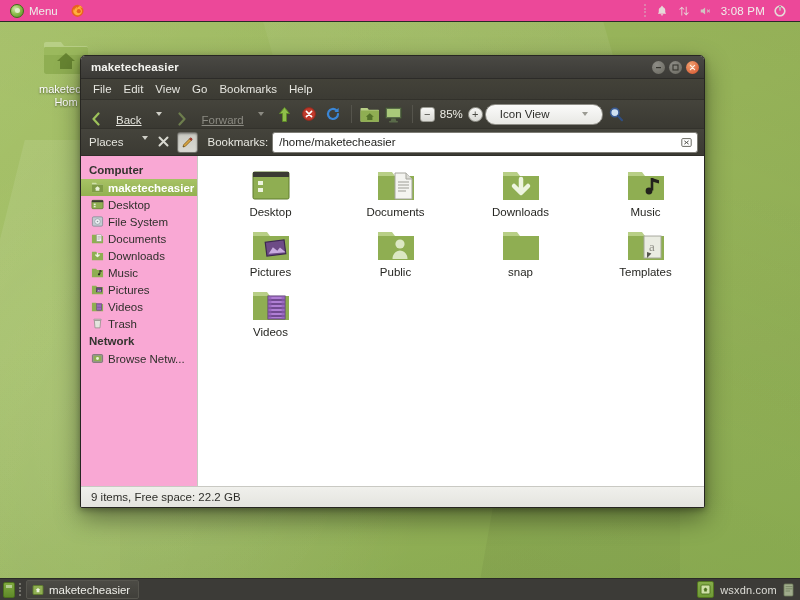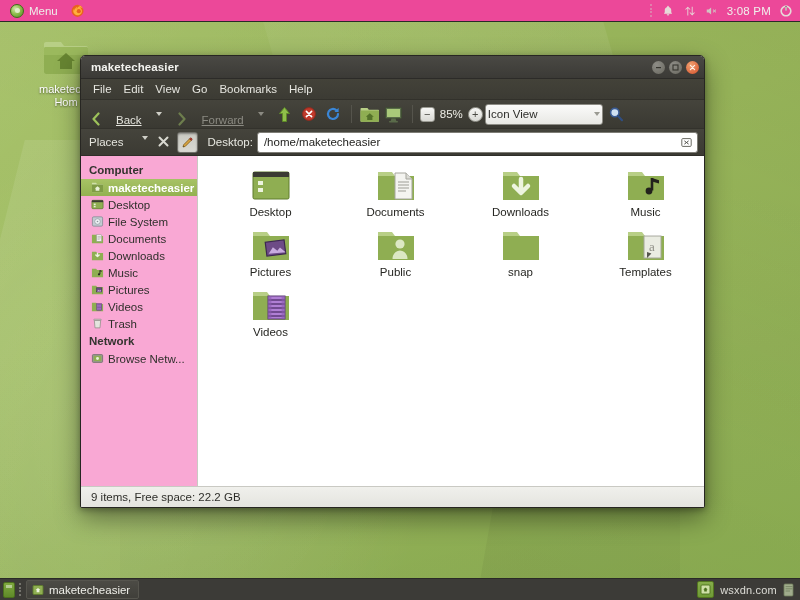--- a/index.html
+++ b/index.html
@@ -45,21 +45,21 @@
   
   #top-panel {
     position: absolute; left: 0; top: 0; width: 800px; height: 22px;
     background: #ec4899;
     border-bottom: 1px solid #2a2a27;
     display: flex; align-items: center;
     color: #e8e8e4;
     z-index: 50;
   }
   #top-panel .left { display: flex; align-items: center; gap: 0; padding-left: 4px; }
-  #top-panel .right { margin-left: auto; display: flex; align-items: center; gap: 8px; padding-right: 7px; }
+  #top-panel .right { margin-left: auto; display: flex; align-items: center; gap: 8px; padding-right: 13px; }
   .panel-btn {
     display: flex; align-items: center; gap: 5px;
     height: 20px; padding: 0 6px;
     font-size: 11.5px; color: #eeeeea;
   }
   .menu-orb {
     width: 14px; height: 14px; border-radius: 50%;
     background: radial-gradient(circle at 35% 32%, #cfe6a8 0%, #8fbe4e 45%, #4f8a22 100%);
     border: 1px solid #3d6c17;
     position: relative;
@@ -160,23 +160,23 @@
     background: linear-gradient(#f7f7f5, #d9d9d4);
     border: 1px solid #9a9a92;
     display: flex; align-items: center; justify-content: center;
     color: #4a4a44; font-size: 11px; line-height: 1;
   }
   .zoom-box.round { border-radius: 50%; }
   #zoom-level { font-size: 11.5px; color: #ededE6; padding: 0 3px; }
   .combo {
     height: 21px; min-width: 118px;
     background: linear-gradient(#fbfbfa, #e8e8e4);
-    border: 1px solid #8d8c85; border-radius: 3px;
+    border: 1px solid #8d8c85; border-radius: 10px;
     display: flex; align-items: center;
-    padding: 0 2px; color: #2e2e2a; font-size: 11.5px;
+    padding: 0 14px; color: #2e2e2a; font-size: 11.5px;
   }
   .combo .caret { margin-left: auto; width: 0; height: 0;
     border-left: 3.5px solid transparent; border-right: 3.5px solid transparent;
     border-top: 4px solid #9b9b93; }
 
   #locbar {
     height: 27px; flex: 0 0 27px;
     background: linear-gradient(#45443c, #3b3a33);
     display: flex; align-items: center;
     padding: 0 6px; gap: 4px;
@@ -484,21 +484,21 @@
         <path d="M1.5 1.5l8 8M9.5 1.5l-8 8" stroke="#d9d9d1" stroke-width="2" stroke-linecap="round"></path>
       </svg>
     </span>
     <span class="toggle-btn">
       <svg width="13" height="13" viewBox="0 0 13 13">
         <path d="M2 11l.6-2.2 6-6 1.6 1.6-6 6z" fill="#d9a441" stroke="#7a5a1c" stroke-width=".8"></path>
         <path d="M8.6 2.8l1.1-1.1 1.6 1.6-1.1 1.1z" fill="#c0392b" stroke="#7a2418" stroke-width=".7"></path>
         <path d="M2 11l1.1-.4-.7-.7z" fill="#3a3a33"></path>
       </svg>
     </span>
-    <span id="loc-label">Desktop:</span>
+    <span id="loc-label">Bookmarks:</span>
     <span id="loc-field">
       <span>/home/maketecheasier</span>
       <span class="clear">
         <svg width="11" height="11" viewBox="0 0 11 11">
           <rect x=".8" y="1.6" width="9.4" height="7.8" rx="1" fill="none" stroke="#6a6a63" stroke-width="1"></rect>
           <path d="M3.4 3.9l4.2 3.2M7.6 3.9L3.4 7.1" stroke="#4d4d47" stroke-width="1"></path>
         </svg>
       </span>
     </span>
   </div>

